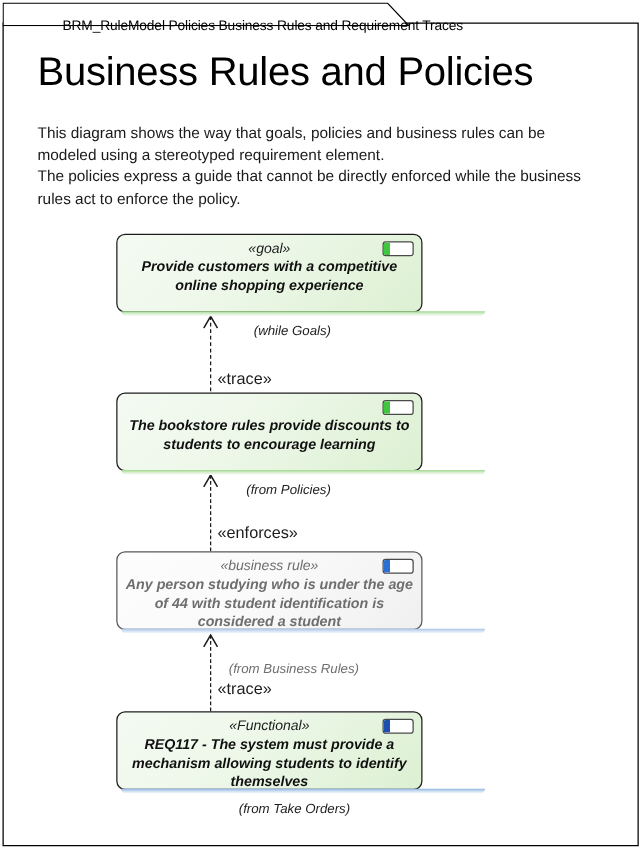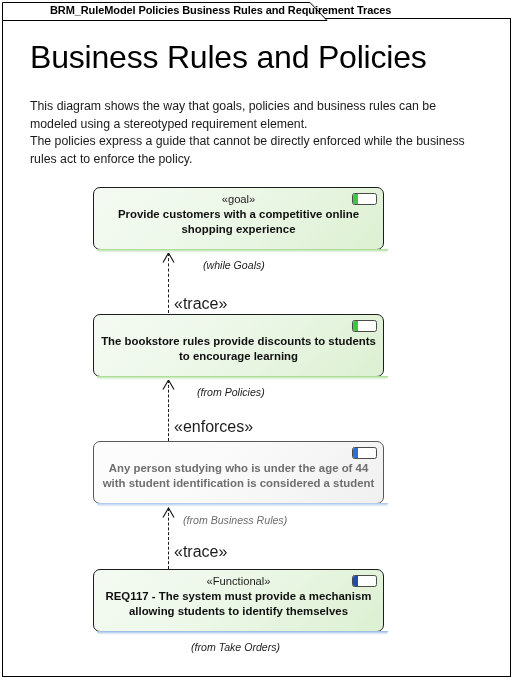--- a/index.html
+++ b/index.html
@@ -30,23 +30,23 @@
   
   #tab {
     position: absolute;
     left: 2px; top: 2px;
     height: 18px;
     z-index: 5;
   }
   #tab svg { position: absolute; left: 0; top: 0; }
   #tab .tab-label {
     position: absolute;
-    left: 8px; top: 2px;
+    left: 8px; top: 13px;
     font-size: 11px;
-    font-weight: bold;
+    font-weight: normal;
     color: #000000;
     white-space: nowrap;
     letter-spacing: -0.1px;
     padding-left: 40px;
   }
 
   
   #title {
     position: absolute;
     left: 30px; top: 39px;
@@ -67,25 +67,26 @@
   
   #canvas {
     position: absolute;
     left: 0; top: 0;
     width: 509px; height: 659px;
   }
 
   
   .node {
     position: absolute;
-    width: 291px;
+    width: 245px;
     height: 63px;
     border: 1.3px solid #1c1c1c;
     border-radius: 7px;
     z-index: 3;
+    font-style: italic;
   }
   .node .shadow {
     position: absolute;
     left: 3px; top: 100%;
     width: 291px;
     height: 4px;
     border-radius: 0 0 6px 6px;
     z-index: -1;
   }
   .node.green {
@@ -144,34 +145,34 @@
     width: 0;
     border-left: 1.3px dashed #1c1c1c;
   }
   .conn .head {
     position: absolute;
     left: -6px; top: -1px;
     width: 13px; height: 11px;
   }
   .conn-label {
     position: absolute;
-    font-size: 16px;
+    font-size: 13px;
     color: #1c1c1c;
     white-space: nowrap;
     z-index: 4;
   }
   .from-label {
     position: absolute;
     font-size: 10.6px;
     font-style: italic;
     color: #1c1c1c;
     white-space: nowrap;
     z-index: 4;
   }
-  .from-label.muted { color: #6e6e6e; }
+  .from-label.muted { color: #6e6e6e; margin-top: 15px; }
 </style>
 </head>
 <body>
 
 <div id="page">
 
   <div id="page-frame"></div>
 
   <div id="tab">
     <svg width="326" height="19" viewBox="0 0 326 19">
@@ -214,20 +215,21 @@
     <div class="conn" style="left:168px; top:380px; height:61px;">
       <div class="line" style="height:61px;"></div>
       <svg class="head" viewBox="0 0 13 11">
         <path d="M1,10.5 L6.5,1 L12,10.5" fill="none" stroke="#1c1c1c" stroke-width="1.2"></path>
       </svg>
     </div>
     <div class="from-label" style="left:197px; top:386px;">(from Policies)</div>
     <div class="conn-label" style="left:174px; top:418px;">«enforces»</div>
 
     <div class="node grey" style="left:93px; top:441px;">
+      <div class="stereo">«business rule»</div>
       <div class="name">Any person studying who is under the age of 44 with student identification is considered a student</div>
       <div class="req-icon blue">
           <i style="background: rgb(42, 111, 212);"></i>
         </div>
       <div class="shadow"></div>
     </div>
 
     <div class="conn" style="left:168px; top:508px; height:61px;">
       <div class="line" style="height:61px;"></div>
       <svg class="head" viewBox="0 0 13 11">

